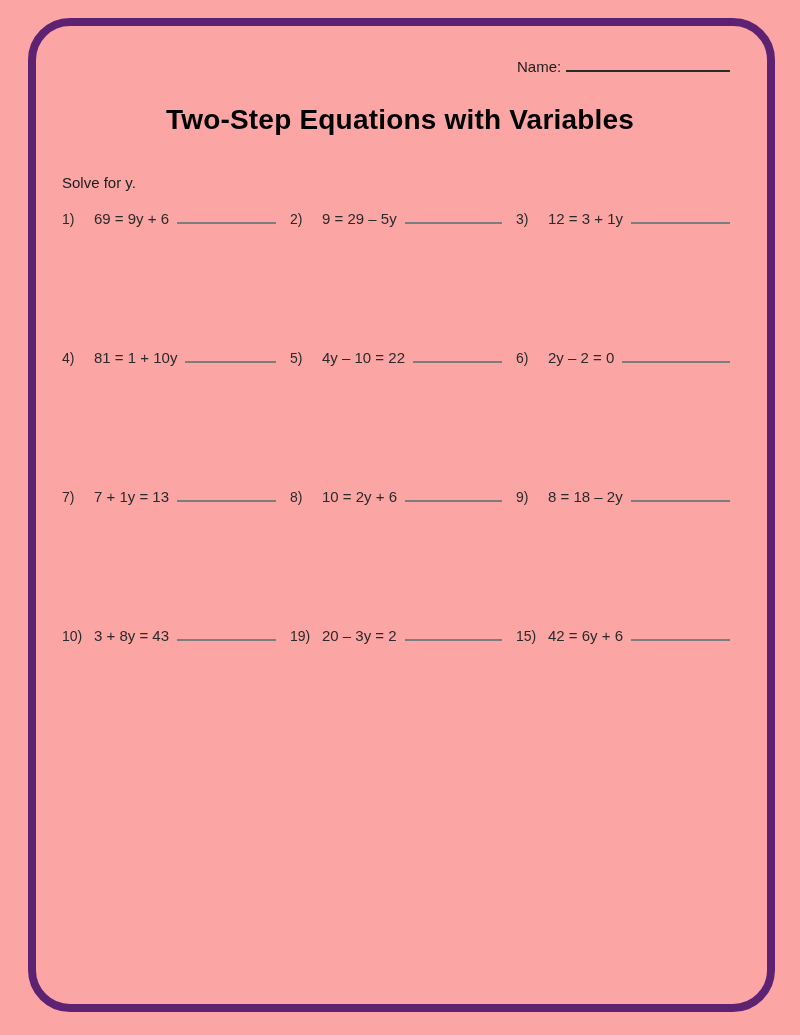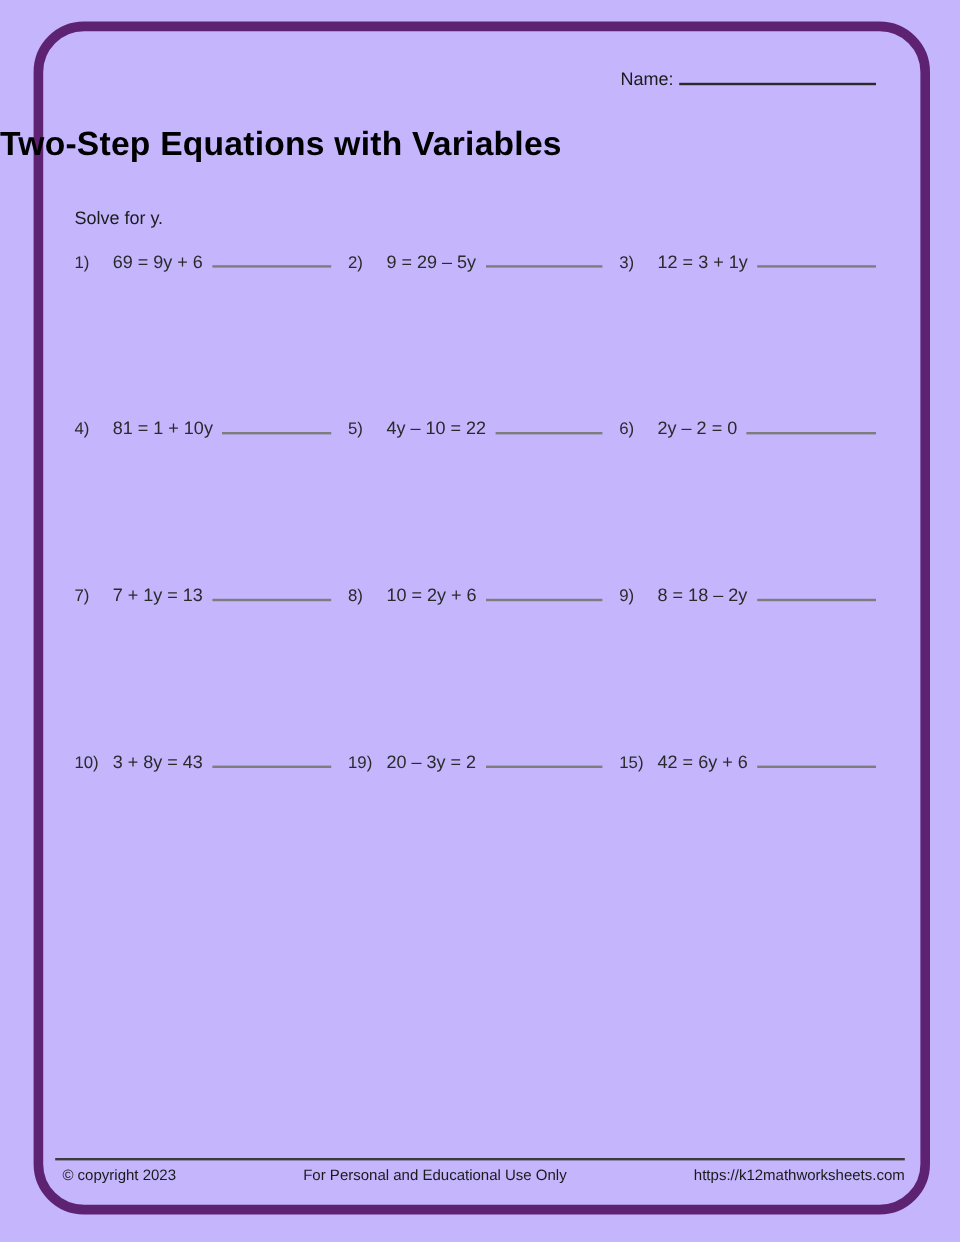--- a/index.html
+++ b/index.html
@@ -4,21 +4,21 @@
 <style>
   * { margin: 0; padding: 0; box-sizing: border-box; }
   html, body { background: #ffffff; }
   body {
     width: 800px; height: 1035px;
     font-family: "Liberation Sans", sans-serif;
     color: #1c1c1c;
     position: relative;
     overflow: hidden;
   }
-  .page { position: absolute; inset: 0; background: #c4b5fd; }
+  .page { position: absolute; inset: 0; background: #fca5a5; }
 
   
   .frame {
     position: absolute;
     left: 28px; top: 18px;
     width: 747px; height: 994px;
     border: 8px solid #5e2272;
     border-radius: 42px;
   }
 
@@ -37,21 +37,21 @@
     margin-left: 5px;
     border-bottom: 2px solid #2a2a2a;
     margin-bottom: -4px;
   }
 
   
   .title {
     position: absolute;
     left: 0; top: 104px;
     width: 100%;
-    text-align: left;
+    text-align: center;
     font-size: 28px;
     font-weight: 700;
     letter-spacing: 0.2px;
     color: #000000;
   }
 
   
   .instruction {
     position: absolute;
     left: 62px; top: 174px;
@@ -192,22 +192,14 @@
       <span class="blank"></span>
     </div>
     <div class="cell last">
       <span class="num">15)</span>
       <span class="eq">42 = 6y + 6</span>
       <span class="blank"></span>
     </div>
 
   </div>
 
-  <div class="footer">
-    <div class="footer-divider"></div>
-    <div class="footer-row">
-      <span class="left">© copyright 2023</span>
-      <span>For Personal and Educational Use Only</span>
-      <span>https://k12mathworksheets.com</span>
-    </div>
-  </div>
 
 </div>
 
 </body></html>

